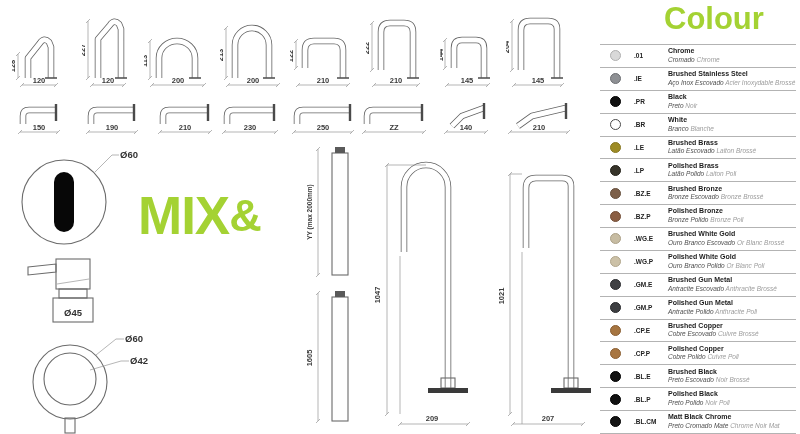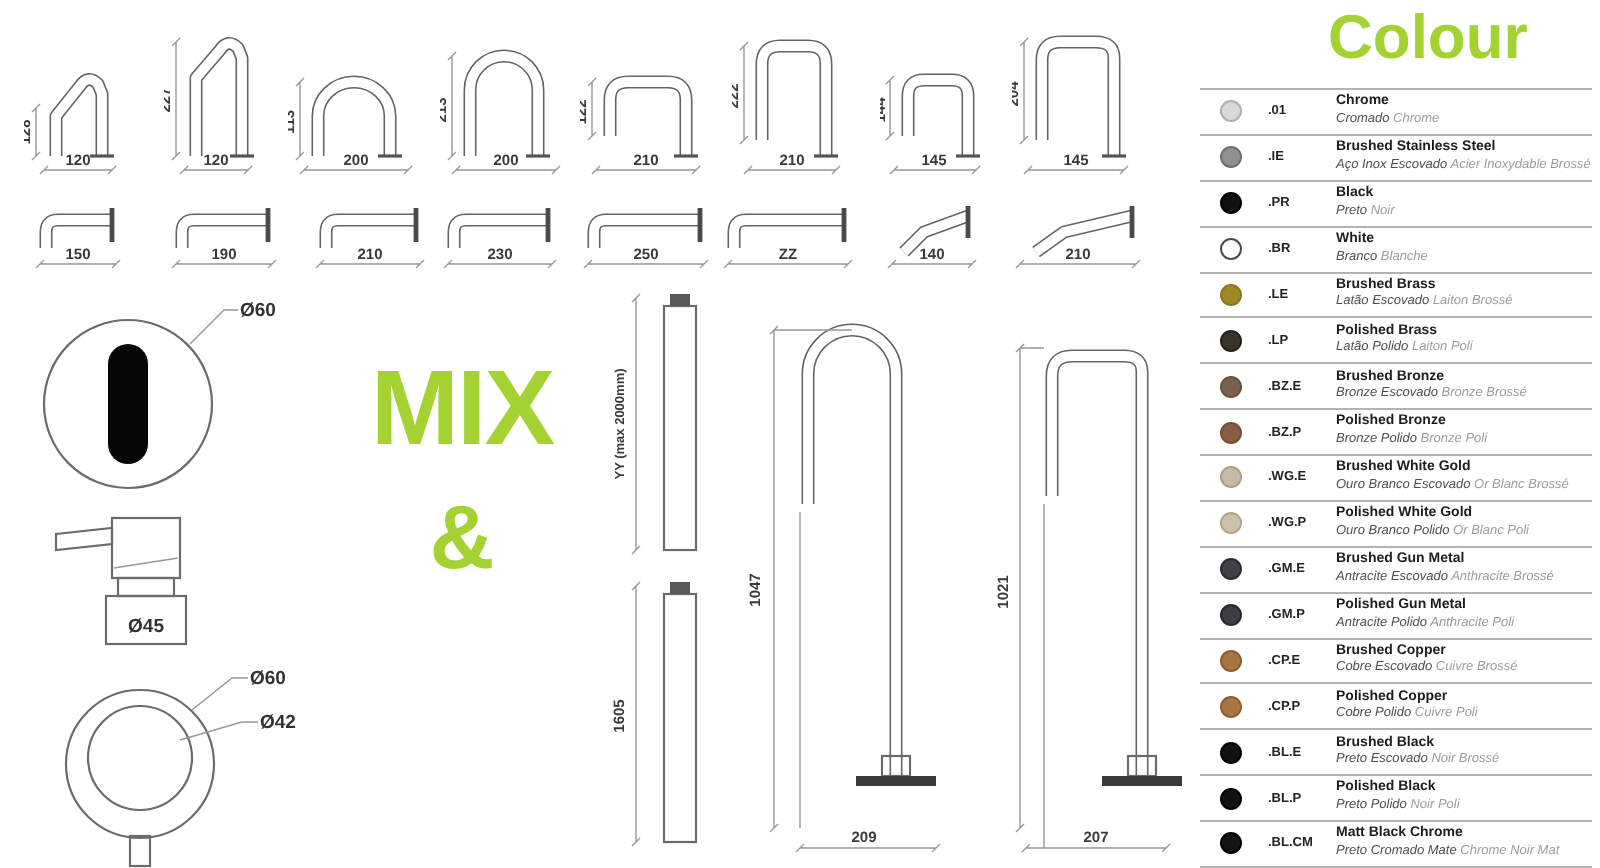--- a/index.html
+++ b/index.html
@@ -10,21 +10,21 @@
   .t1{fill:none;stroke:#646464;stroke-width:6.5;stroke-linejoin:round;}
   .t2{fill:none;stroke:#ffffff;stroke-width:4.9;stroke-linejoin:round;}
   .ln{fill:none;stroke:#6b6b6b;stroke-width:1.1;}
   .dl{fill:none;stroke:#979797;stroke-width:0.7;}
   .wall{stroke:#4a4a4a;stroke-width:2.4;}
   .bt{stroke:#555;stroke-width:1.6;}
   .dt{font:700 7.5px "Liberation Sans",sans-serif;fill:#3a3a3a;}
   .dt6{font:700 6.5px "Liberation Sans",sans-serif;fill:#3a3a3a;}
   .dt9{font:700 9.5px "Liberation Sans",sans-serif;fill:#333;}
   
-  .mix{left:138px;top:178px;width:186px;display:flex;flex-direction:column;align-items:center;
+  .mix{left:138px;top:178px;width:186px;display:flex;flex-direction:row;align-items:center;
        color:#a4d233;font-weight:800;line-height:1;text-align:center;}
   .mix .l1,.mix .l3{font-size:53px;letter-spacing:-1px;}
   .mix .l2{font-size:45px;margin:15px 0;}
   
   .ctitle{left:618px;top:1px;font-size:31px;font-weight:800;color:#a4d233;letter-spacing:0;margin-left:46px;}
   .clist{left:600px;top:44px;width:196px;height:389px;display:flex;flex-direction:column;
          border-top:1px solid #b3b3b3;}
   .crow{flex:1;display:flex;align-items:center;border-bottom:1px solid #b3b3b3;padding-left:6px;min-height:0;}
   .sw{width:9px;height:9px;border-radius:50%;border:1px solid transparent;flex:none;margin-left:4px;}
   .ccode{width:34px;margin-left:13px;font-size:6.5px;font-weight:700;color:#222;flex:none;}

